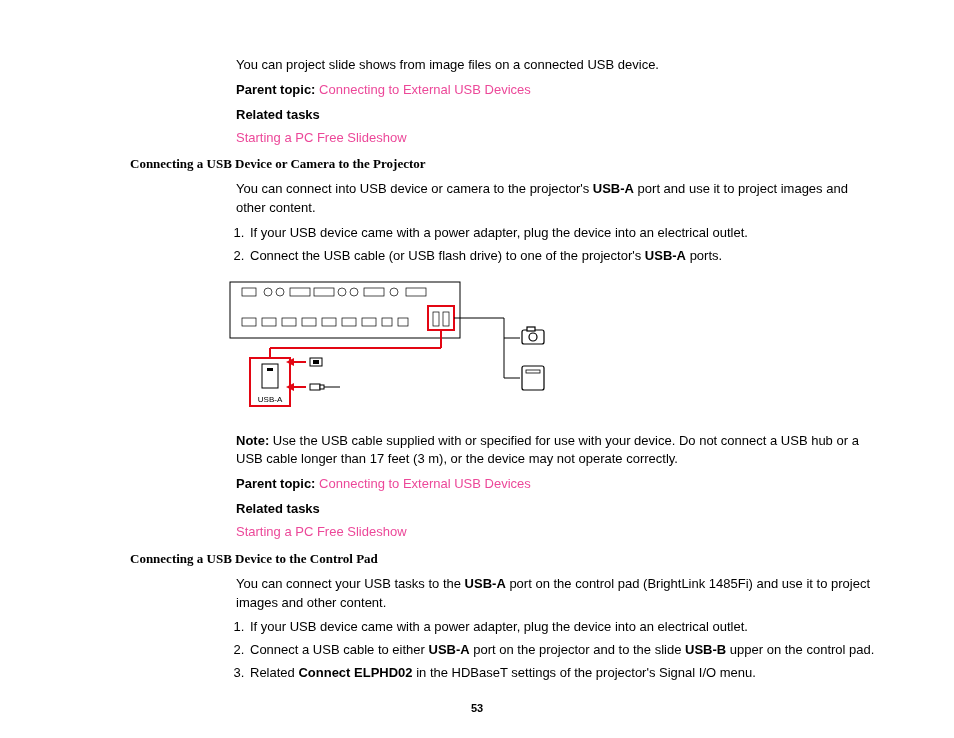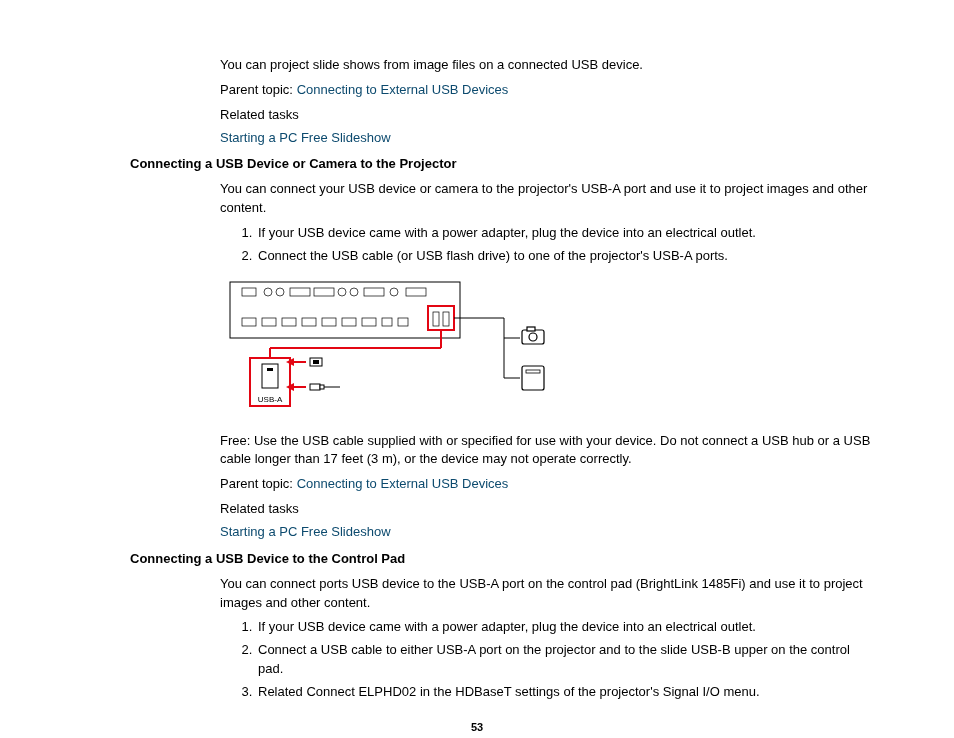--- a/index.html
+++ b/index.html
@@ -12,37 +12,38 @@
     width: 954px;
     box-sizing: border-box;
     background: #fff;
   }
   .indent {
     margin-left: 160px;
   }
   .heading {
     font-weight: bold;
     margin: 8px 0 6px 70px;
+    font-family: Liberation Serif, serif;
   }
   .para {
-    margin: 6px 0;
+    margin: 6px 16px;
   }
   .bold {
-    font-weight: normal;
+    font-weight: bold;
   }
   .link {
-    color: #0c4a6e;
+    color: #ec4899;
     text-decoration: none;
   }
   ol {
     margin: 4px 0 4px 0;
     padding-left: 20px;
   }
   ol li {
-    margin: 4px 16px;
+    margin: 4px 8px;
     padding-left: 2px;
   }
   .page-num {
     text-align: center;
     font-weight: bold;
     font-size: 11px;
     margin-top: 18px;
   }
   .diagram {
     margin: 12px 0 14px 0;
@@ -61,21 +62,21 @@
   <p class="para bold">Related tasks</p>
   <p class="para" style="margin-top:-2px;">
     <a href="#" class="link">Starting a PC Free Slideshow</a>
   </p>
 </div>
 
 <div class="heading">Connecting a USB Device or Camera to the Projector</div>
 
 <div class="indent">
   <p class="para">
-    <span>You can connect your USB device or camera to the projector's </span><span class="bold">USB-A</span><span> port and use it to project images and other content.</span>
+    <span>You can connect into USB device or camera to the projector's </span><span class="bold">USB-A</span><span> port and use it to project images and other content.</span>
   </p>
   <ol start="1">
     <li>If your USB device came with a power adapter, plug the device into an electrical outlet.</li>
     <li>
       <span>Connect the USB cable (or USB flash drive) to one of the projector's </span><span class="bold">USB-A</span><span> ports.</span>
     </li>
   </ol>
 
   <div class="diagram">
     <svg width="340" height="140" viewBox="0 0 340 140">
@@ -145,39 +146,39 @@
       </g>
 
       <g>
         <rect x="302" y="88" width="22" height="24" rx="2" fill="#fff" stroke="#000" stroke-width="1.2"></rect>
         <rect x="306" y="92" width="14" height="3" fill="#fff" stroke="#000" stroke-width="0.8"></rect>
       </g>
     </svg>
   </div>
 
   <p class="para">
-    <span class="bold">Free:</span><span> Use the USB cable supplied with or specified for use with your device. Do not connect a USB hub or a USB cable longer than 17 feet (3 m), or the device may not operate correctly.</span>
+    <span class="bold">Note:</span><span> Use the USB cable supplied with or specified for use with your device. Do not connect a USB hub or a USB cable longer than 17 feet (3 m), or the device may not operate correctly.</span>
   </p>
 
 
   <p class="para">
     <span class="bold">Parent topic:</span>
     <a href="#" class="link">Connecting to External USB Devices</a>
   </p>
   <p class="para bold">Related tasks</p>
   <p class="para" style="margin-top:-2px;">
     <a href="#" class="link">Starting a PC Free Slideshow</a>
   </p>
 </div>
 
 <div class="heading">Connecting a USB Device to the Control Pad</div>
 
 <div class="indent">
   <p class="para">
-    <span>You can connect ports USB device to the </span><span class="bold">USB-A</span><span> port on the control pad (BrightLink 1485Fi) and use it to project images and other content.</span>
+    <span>You can connect your USB tasks to the </span><span class="bold">USB-A</span><span> port on the control pad (BrightLink 1485Fi) and use it to project images and other content.</span>
   </p>
   <ol>
     <li>If your USB device came with a power adapter, plug the device into an electrical outlet.</li>
     <li>
       <span>Connect a USB cable to either </span><span class="bold">USB-A</span><span> port on the projector and to the slide </span><span class="bold">USB-B</span><span> upper on the control pad.</span>
     </li>
     <li>
       <span>Related </span><span class="bold">Connect ELPHD02</span><span> in the HDBaseT settings of the projector's Signal I/O menu.</span>
     </li>
   </ol>

